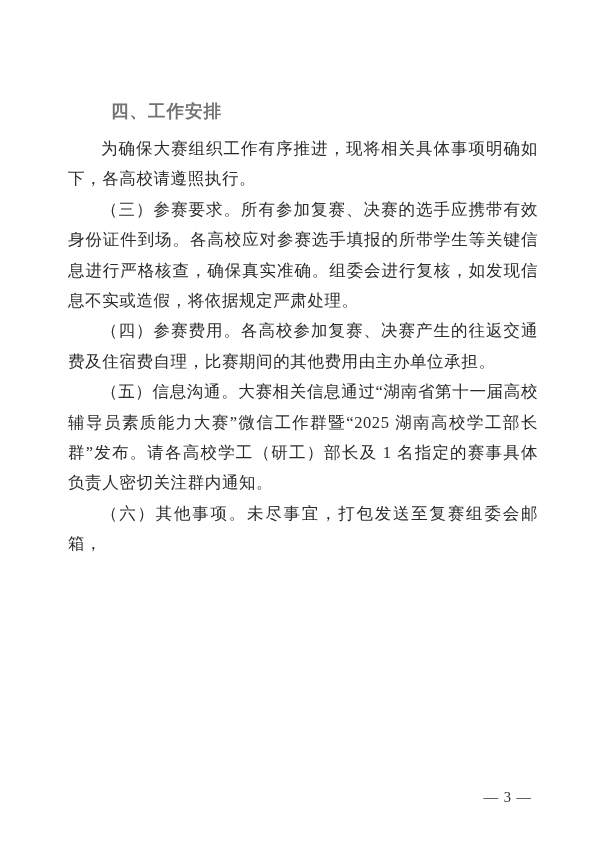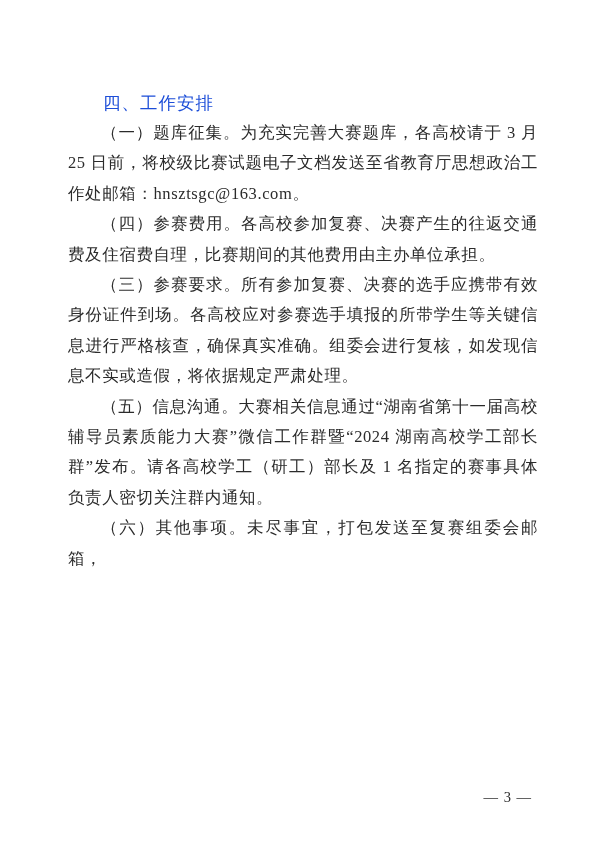--- a/index.html
+++ b/index.html
@@ -16,27 +16,27 @@
     font-family: "Liberation Serif", "DejaVu Serif", serif;
   }
   .content {
     position: absolute;
     left: 68px;
     top: 88px;
     width: 470px;
     color: #2b2b2b;
   }
   .heading {
-    margin: 0;
+    margin: 8px;
     font-size: 17.5px;
-    font-weight: normal;
+    font-weight: bold;
     line-height: 30px;
     text-indent: 2em;
     letter-spacing: 1px;
-    color: #1d4ed8;
+    color: #737373;
     font-family: "Liberation Sans", "DejaVu Sans", sans-serif;
   }
   .para {
     margin: 0;
     font-size: 16.5px;
     line-height: 30.4px;
     text-align: justify;
     text-indent: 2em;
     letter-spacing: 0.6px;
     word-break: break-all;
@@ -51,20 +51,20 @@
     color: #2b2b2b;
     font-family: "Liberation Serif", "DejaVu Serif", serif;
   }
 </style>
 </head>
 <body>
 
 <div class="page">
   <div class="content">
     <h2 class="heading">四、工作安排</h2>
-    <p class="para">（一）题库征集。为充实完善大赛题库，各高校请于 3 月 25 日前，将校级比赛试题电子文档发送至省教育厅思想政治工作处邮箱：hnsztsgc@163.com。</p>
+    <p class="para">为确保大赛组织工作有序推进，现将相关具体事项明确如下，各高校请遵照执行。</p>
+    <p class="para">（三）参赛要求。所有参加复赛、决赛的选手应携带有效身份证件到场。各高校应对参赛选手填报的所带学生等关键信息进行严格核查，确保真实准确。组委会进行复核，如发现信息不实或造假，将依据规定严肃处理。</p>
     <p class="para">（四）参赛费用。各高校参加复赛、决赛产生的往返交通费及住宿费自理，比赛期间的其他费用由主办单位承担。</p>
-    <p class="para">（三）参赛要求。所有参加复赛、决赛的选手应携带有效身份证件到场。各高校应对参赛选手填报的所带学生等关键信息进行严格核查，确保真实准确。组委会进行复核，如发现信息不实或造假，将依据规定严肃处理。</p>
-    <p class="para">（五）信息沟通。大赛相关信息通过“湖南省第十一届高校辅导员素质能力大赛”微信工作群暨“2024 湖南高校学工部长群”发布。请各高校学工（研工）部长及 1 名指定的赛事具体负责人密切关注群内通知。</p>
+    <p class="para">（五）信息沟通。大赛相关信息通过“湖南省第十一届高校辅导员素质能力大赛”微信工作群暨“2025 湖南高校学工部长群”发布。请各高校学工（研工）部长及 1 名指定的赛事具体负责人密切关注群内通知。</p>
     <p class="para">（六）其他事项。未尽事宜，打包发送至复赛组委会邮箱，</p>
   </div>
   <div class="page-number">— 3 —</div>
 </div>
 
 </body></html>

